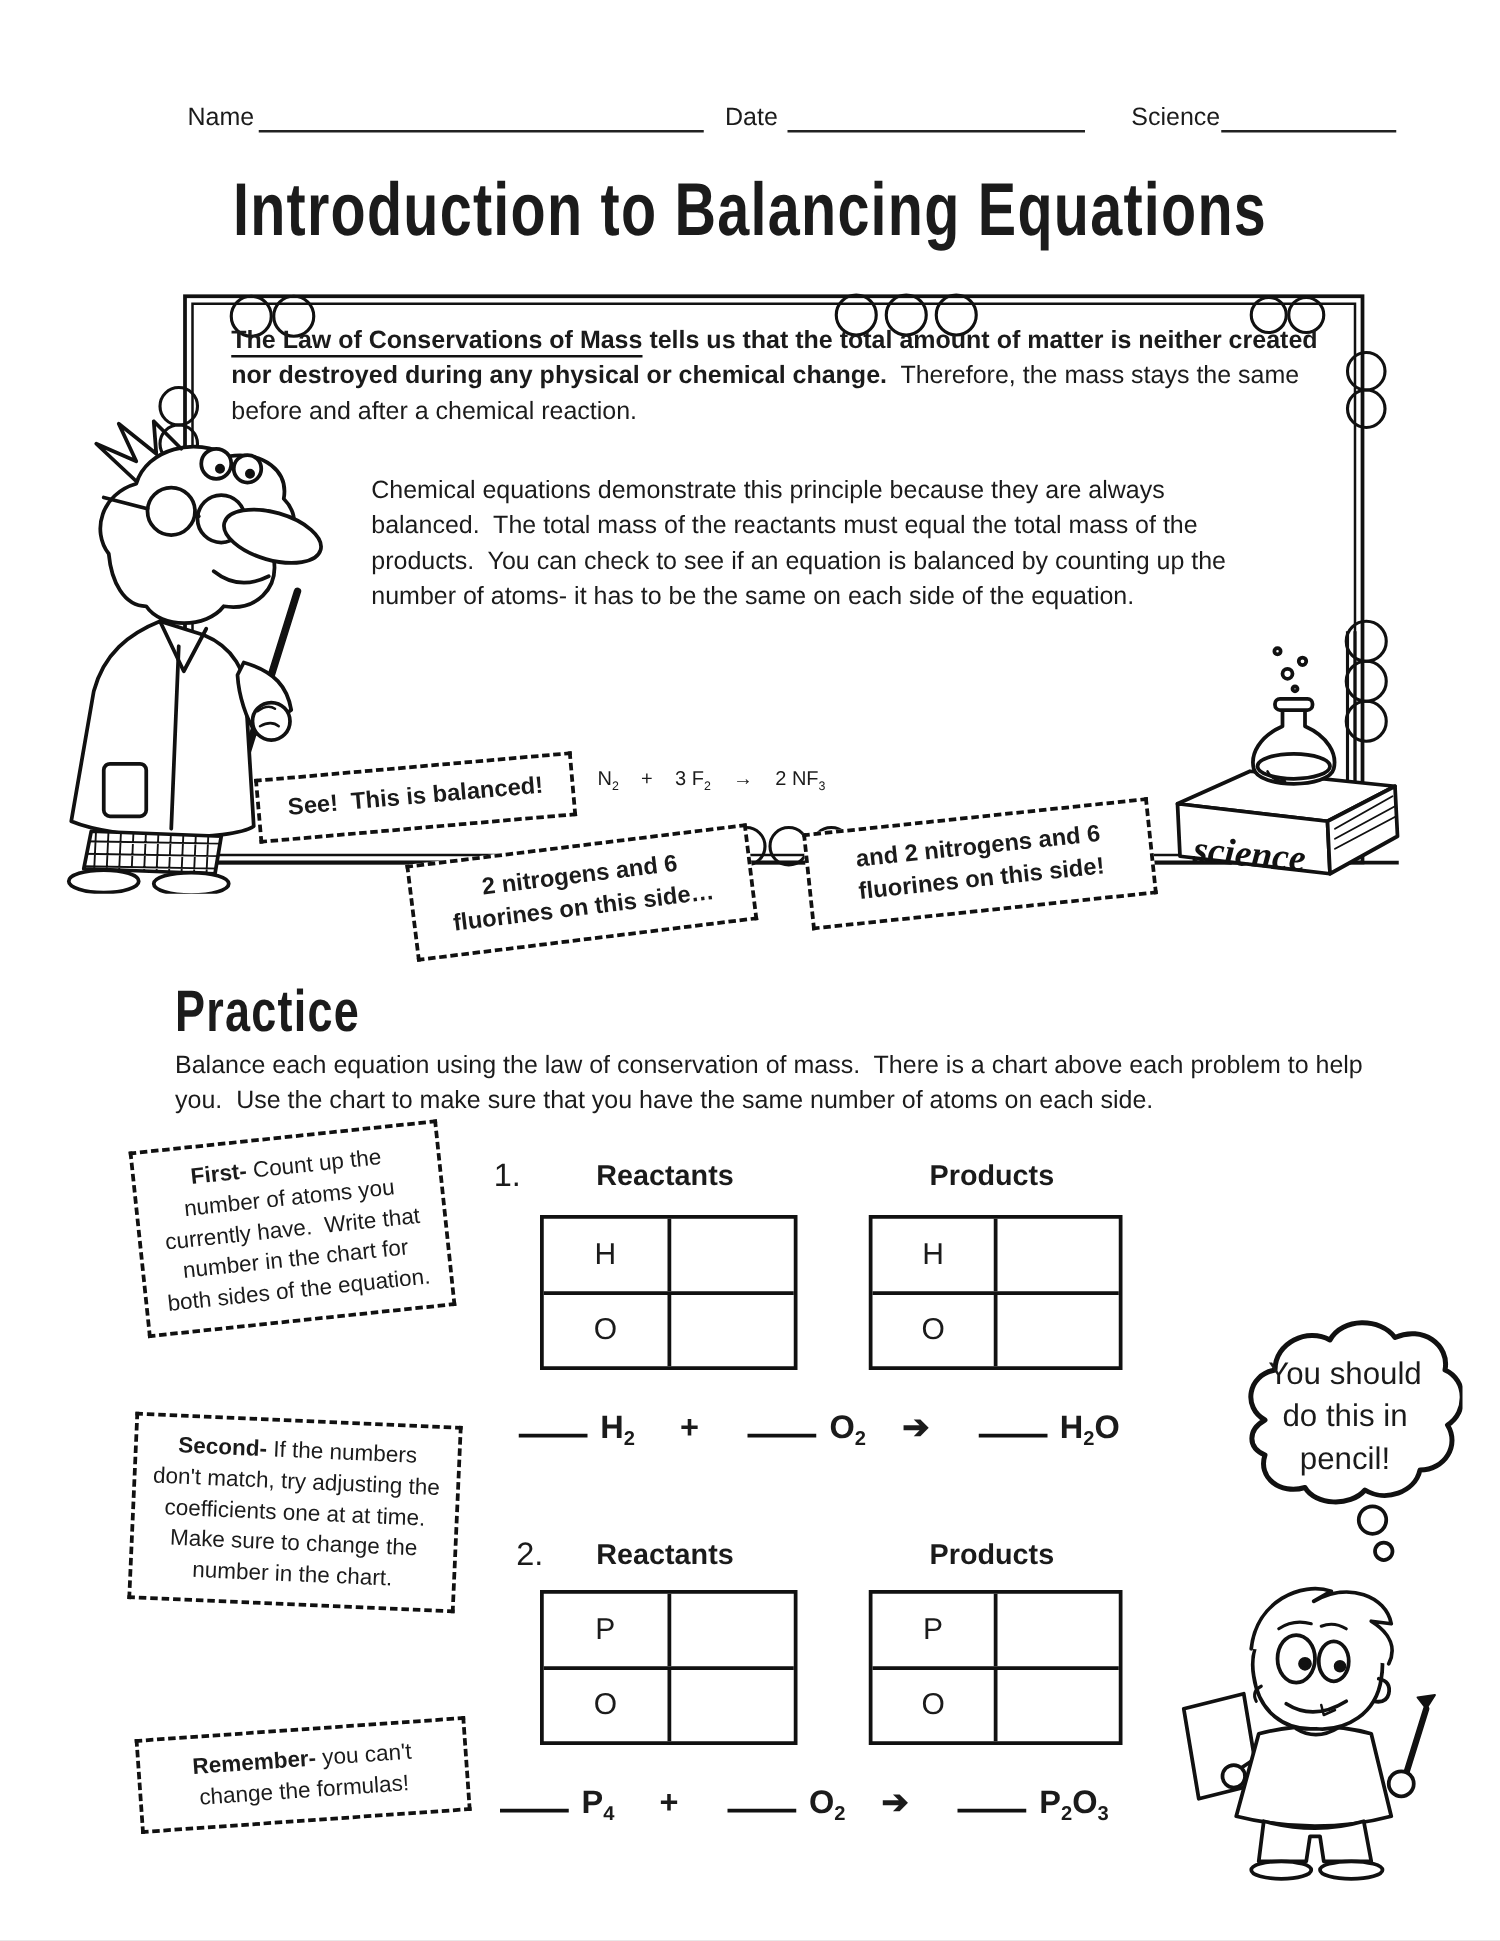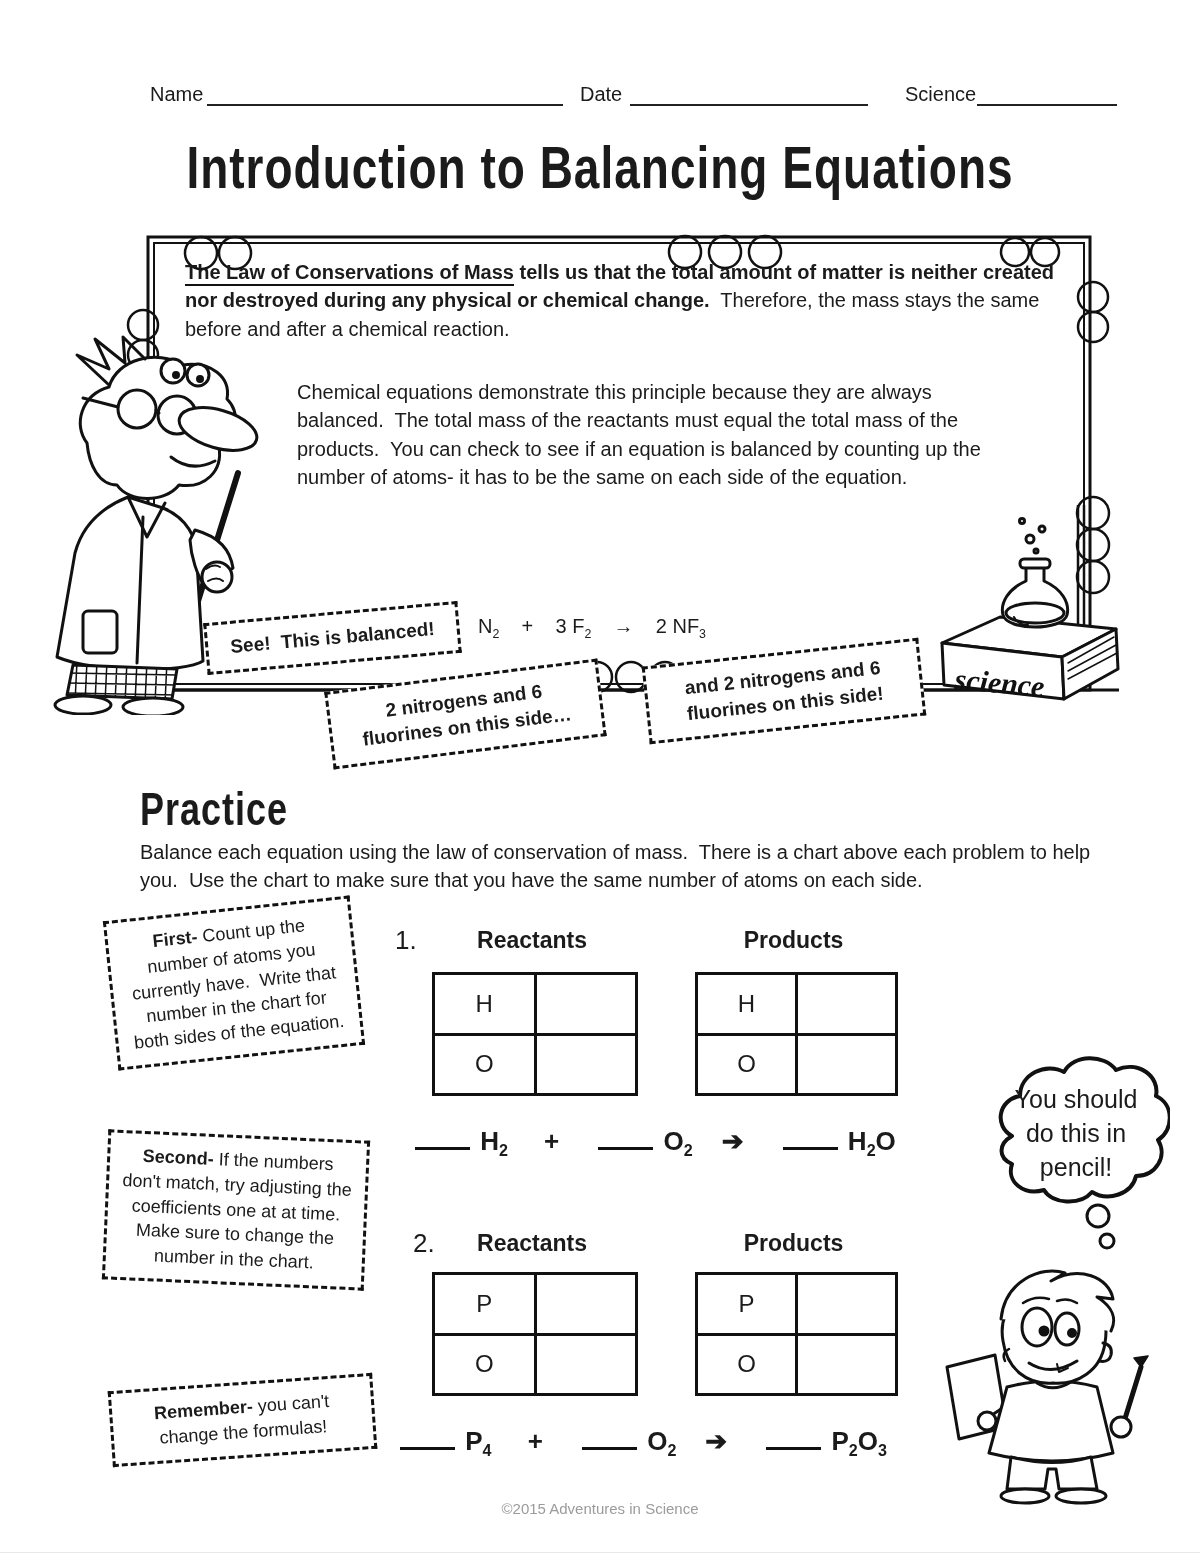--- a/index.html
+++ b/index.html
@@ -14,21 +14,21 @@
   .title{width:100%;text-align:center;font-size:46px;}
   
   .para{font-size:20px;line-height:1.42;white-space:pre-wrap;}
   .law-ul{font-weight:bold;border-bottom:2.5px solid #111;padding-bottom:1px;}
   .law-b{font-weight:bold;}
   
   .formula{white-space:pre;}
   .formula sub{font-size:0.62em;}
   .formula .arrow{font-weight:bold;}
   .blank{display:inline-block;height:0.85em;border-bottom:3px solid #111;margin:0 3px;}
-  .eq-example{font-size:20px;}
+  .eq-example{font-size:16px;}
   .eq-problem{font-size:26px;font-weight:700;}
   
   .doodlebox{position:absolute;border:3px dashed #111;background:#fff;text-align:center;
              padding:10px 12px;font-size:18px;line-height:1.38;white-space:pre-wrap;}
   .doodlebox .lead{font-weight:800;}
   .callout{font-size:19px;font-weight:700;}
   
   .colhead{font-size:23px;font-weight:800;text-align:center;}
   .pnum{font-size:26px;font-weight:500;}
   .ptable{position:absolute;border:3px solid #111;display:flex;flex-direction:column;background:#fff;}
@@ -245,15 +245,14 @@
       <circle cx="99" cy="76" r="4" fill="#111"></circle>
         <circle cx="127" cy="78" r="3.5" fill="#111"></circle>
       <path d="M78,48 q12,-8 26,-4 M112,46 q10,-4 20,2" fill="none" stroke-width="2.5"></path>
       <path d="M158,88 q10,2 8,12 q-2,8 -12,6" fill="none"></path>
       <path d="M64,94 q-8,4 -4,12" fill="none" stroke-width="2.5"></path>
       <path d="M84,108 Q106,122 132,106" fill="none"></path>
       <path d="M112,109 l2,8 l9,-4" fill="none" stroke-width="2"></path>
     </g>
   </svg>
 
-  <div class="abs footer" style="top:1500px;left:0;">©2015 Adventures in Science</div>
 
 </div>
 
 </body></html>

